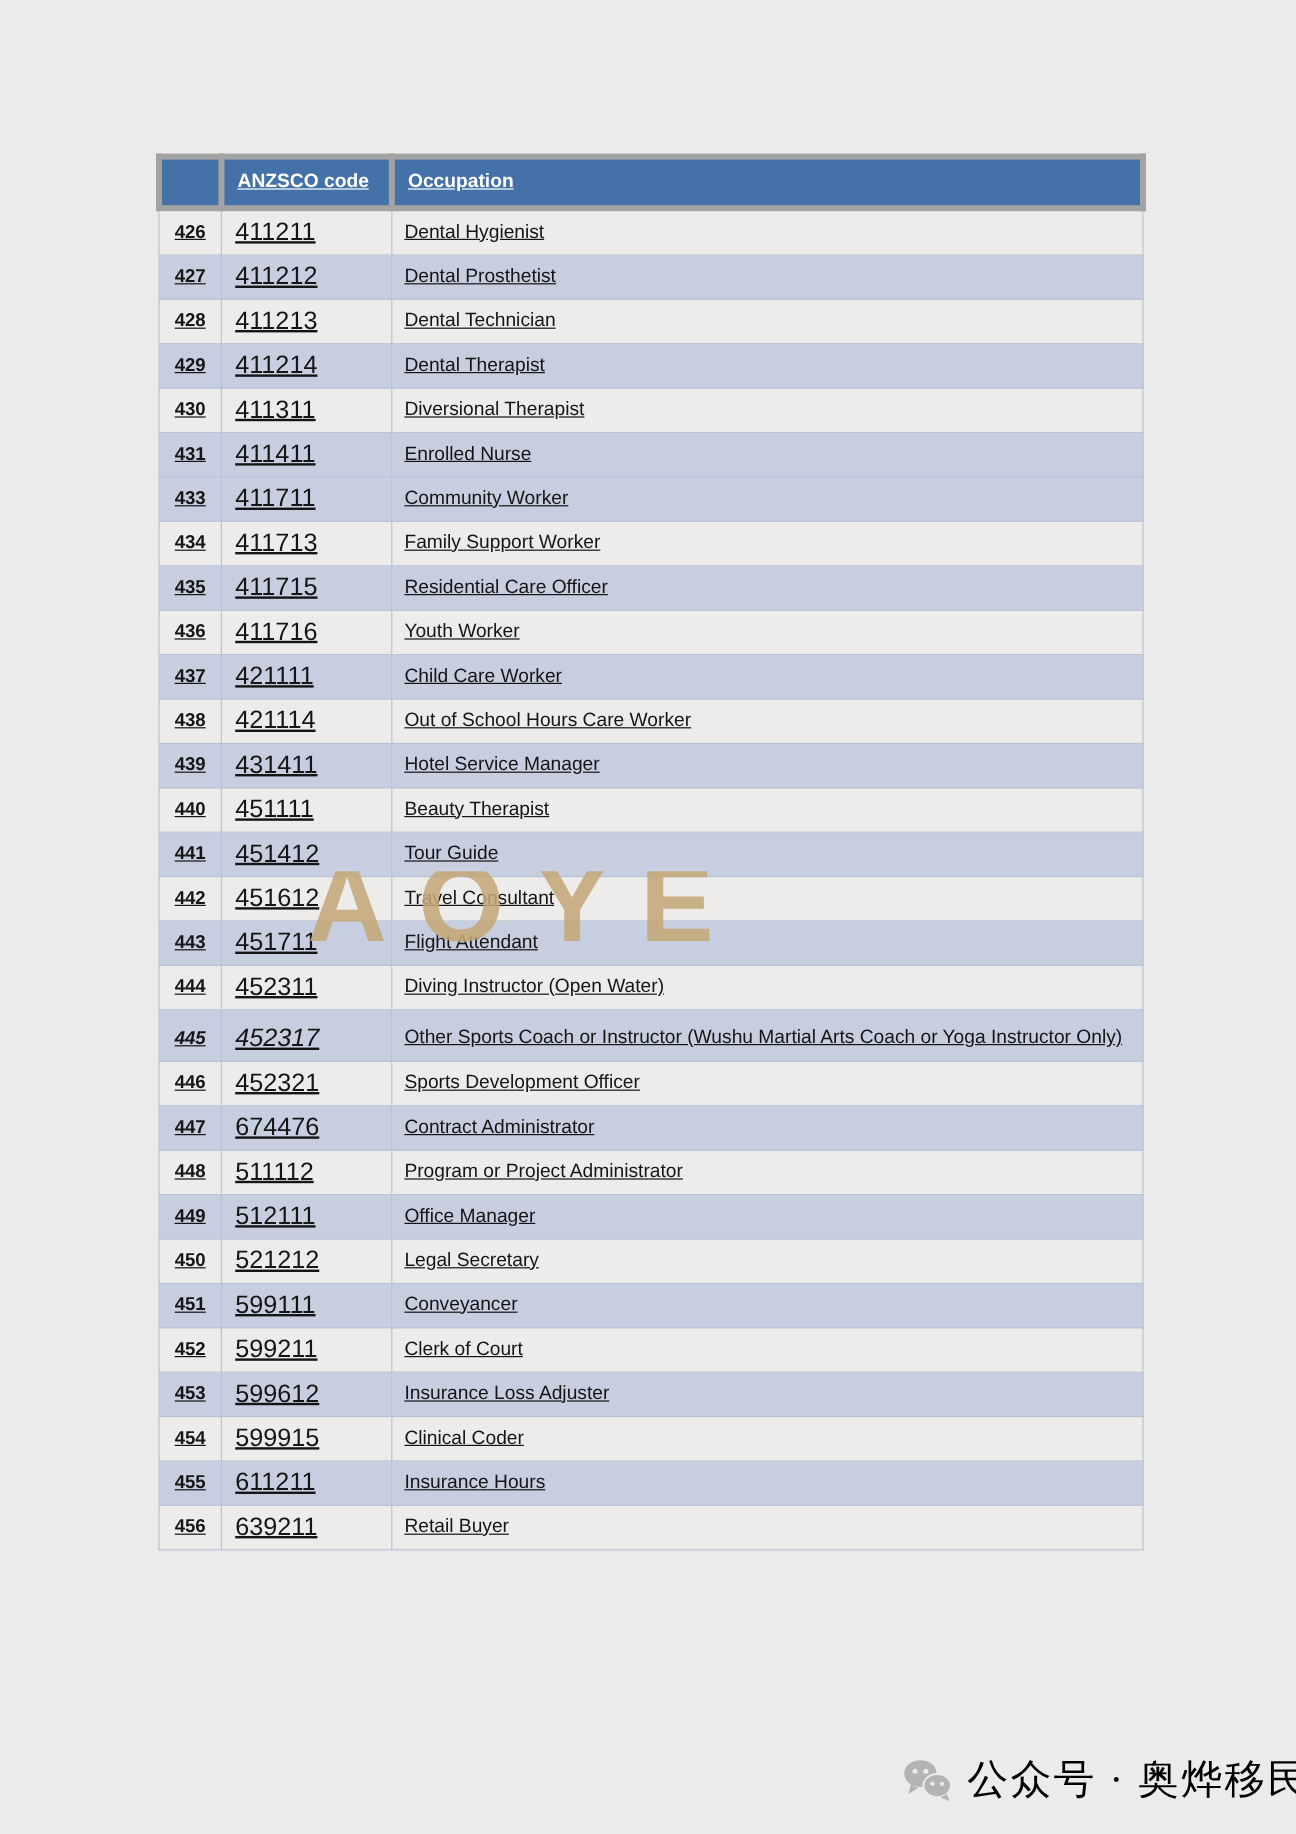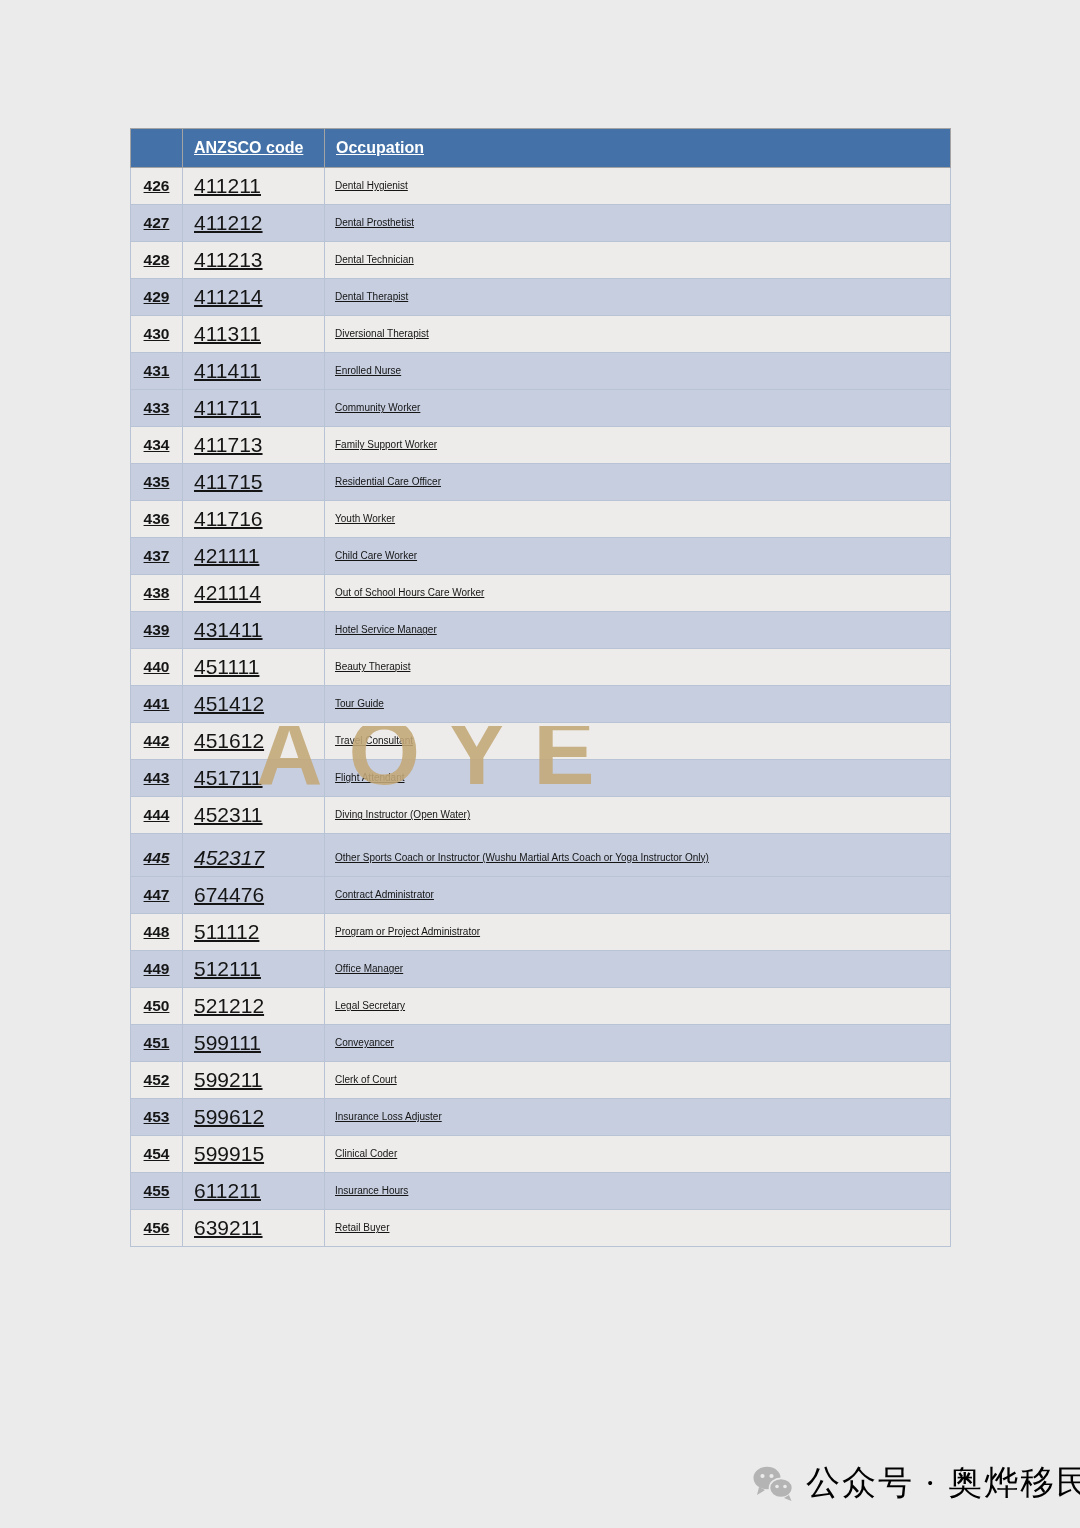--- a/index.html
+++ b/index.html
@@ -49,21 +49,21 @@
 
   
   #occupation-table thead th {
     background: #4472a8;
     color: #ffffff;
     height: 38px;
     font-weight: bold;
     font-size: 16px;
     text-align: left;
     border-color: #3a6characters;
-    border: 1px solid #a3a3a3;
+    border: 5px solid #a3a3a3;
   }
   #occupation-table thead th.th-blank { }
   #occupation-table thead th .hdr-text {
     text-decoration: underline;
     display: inline-block;
     padding-left: 11px;
   }
 
   
   #occupation-table tbody tr.row-light td { background: #edecea; }
@@ -84,21 +84,21 @@
     text-decoration: underline;
     text-underline-offset: 1px;
   }
   .cell-code {
     padding-left: 11px !important;
     font-size: 21px;
   }
   .cell-occ {
     padding-left: 10px !important;
     padding-right: 6px !important;
-    font-size: 10px;
+    font-size: 16px;
     line-height: 1.55;
   }
   .cell-occ span {
     display: inline;
   }
 
   tr.row-tall td { height: 58px; }
   tr.row-tall .cell-index,
   tr.row-tall .cell-code { vertical-align: top; padding-top: 6px !important; font-style: italic; }
   tr.row-tall .cell-occ  { vertical-align: top; padding-top: 5px !important; }
@@ -252,20 +252,25 @@
         </tr>
         <tr class="row-light">
           <td class="cell-index"><span>444</span></td>
           <td class="cell-code"><span>452311</span></td>
           <td class="cell-occ"><span>Diving Instructor (Open Water)</span></td>
         </tr>
         <tr class="row-blue row-tall">
           <td class="cell-index"><span>445</span></td>
           <td class="cell-code"><span>452317</span></td>
           <td class="cell-occ"><span>Other Sports Coach or Instructor (Wushu Martial Arts Coach or Yoga Instructor Only)</span></td>
+        </tr>
+        <tr class="row-light">
+          <td class="cell-index"><span>446</span></td>
+          <td class="cell-code"><span>452321</span></td>
+          <td class="cell-occ"><span>Sports Development Officer</span></td>
         </tr>
         <tr class="row-blue">
           <td class="cell-index"><span>447</span></td>
           <td class="cell-code"><span>674476</span></td>
           <td class="cell-occ"><span>Contract Administrator</span></td>
         </tr>
         <tr class="row-light">
           <td class="cell-index"><span>448</span></td>
           <td class="cell-code"><span>511112</span></td>
           <td class="cell-occ"><span>Program or Project Administrator</span></td>

